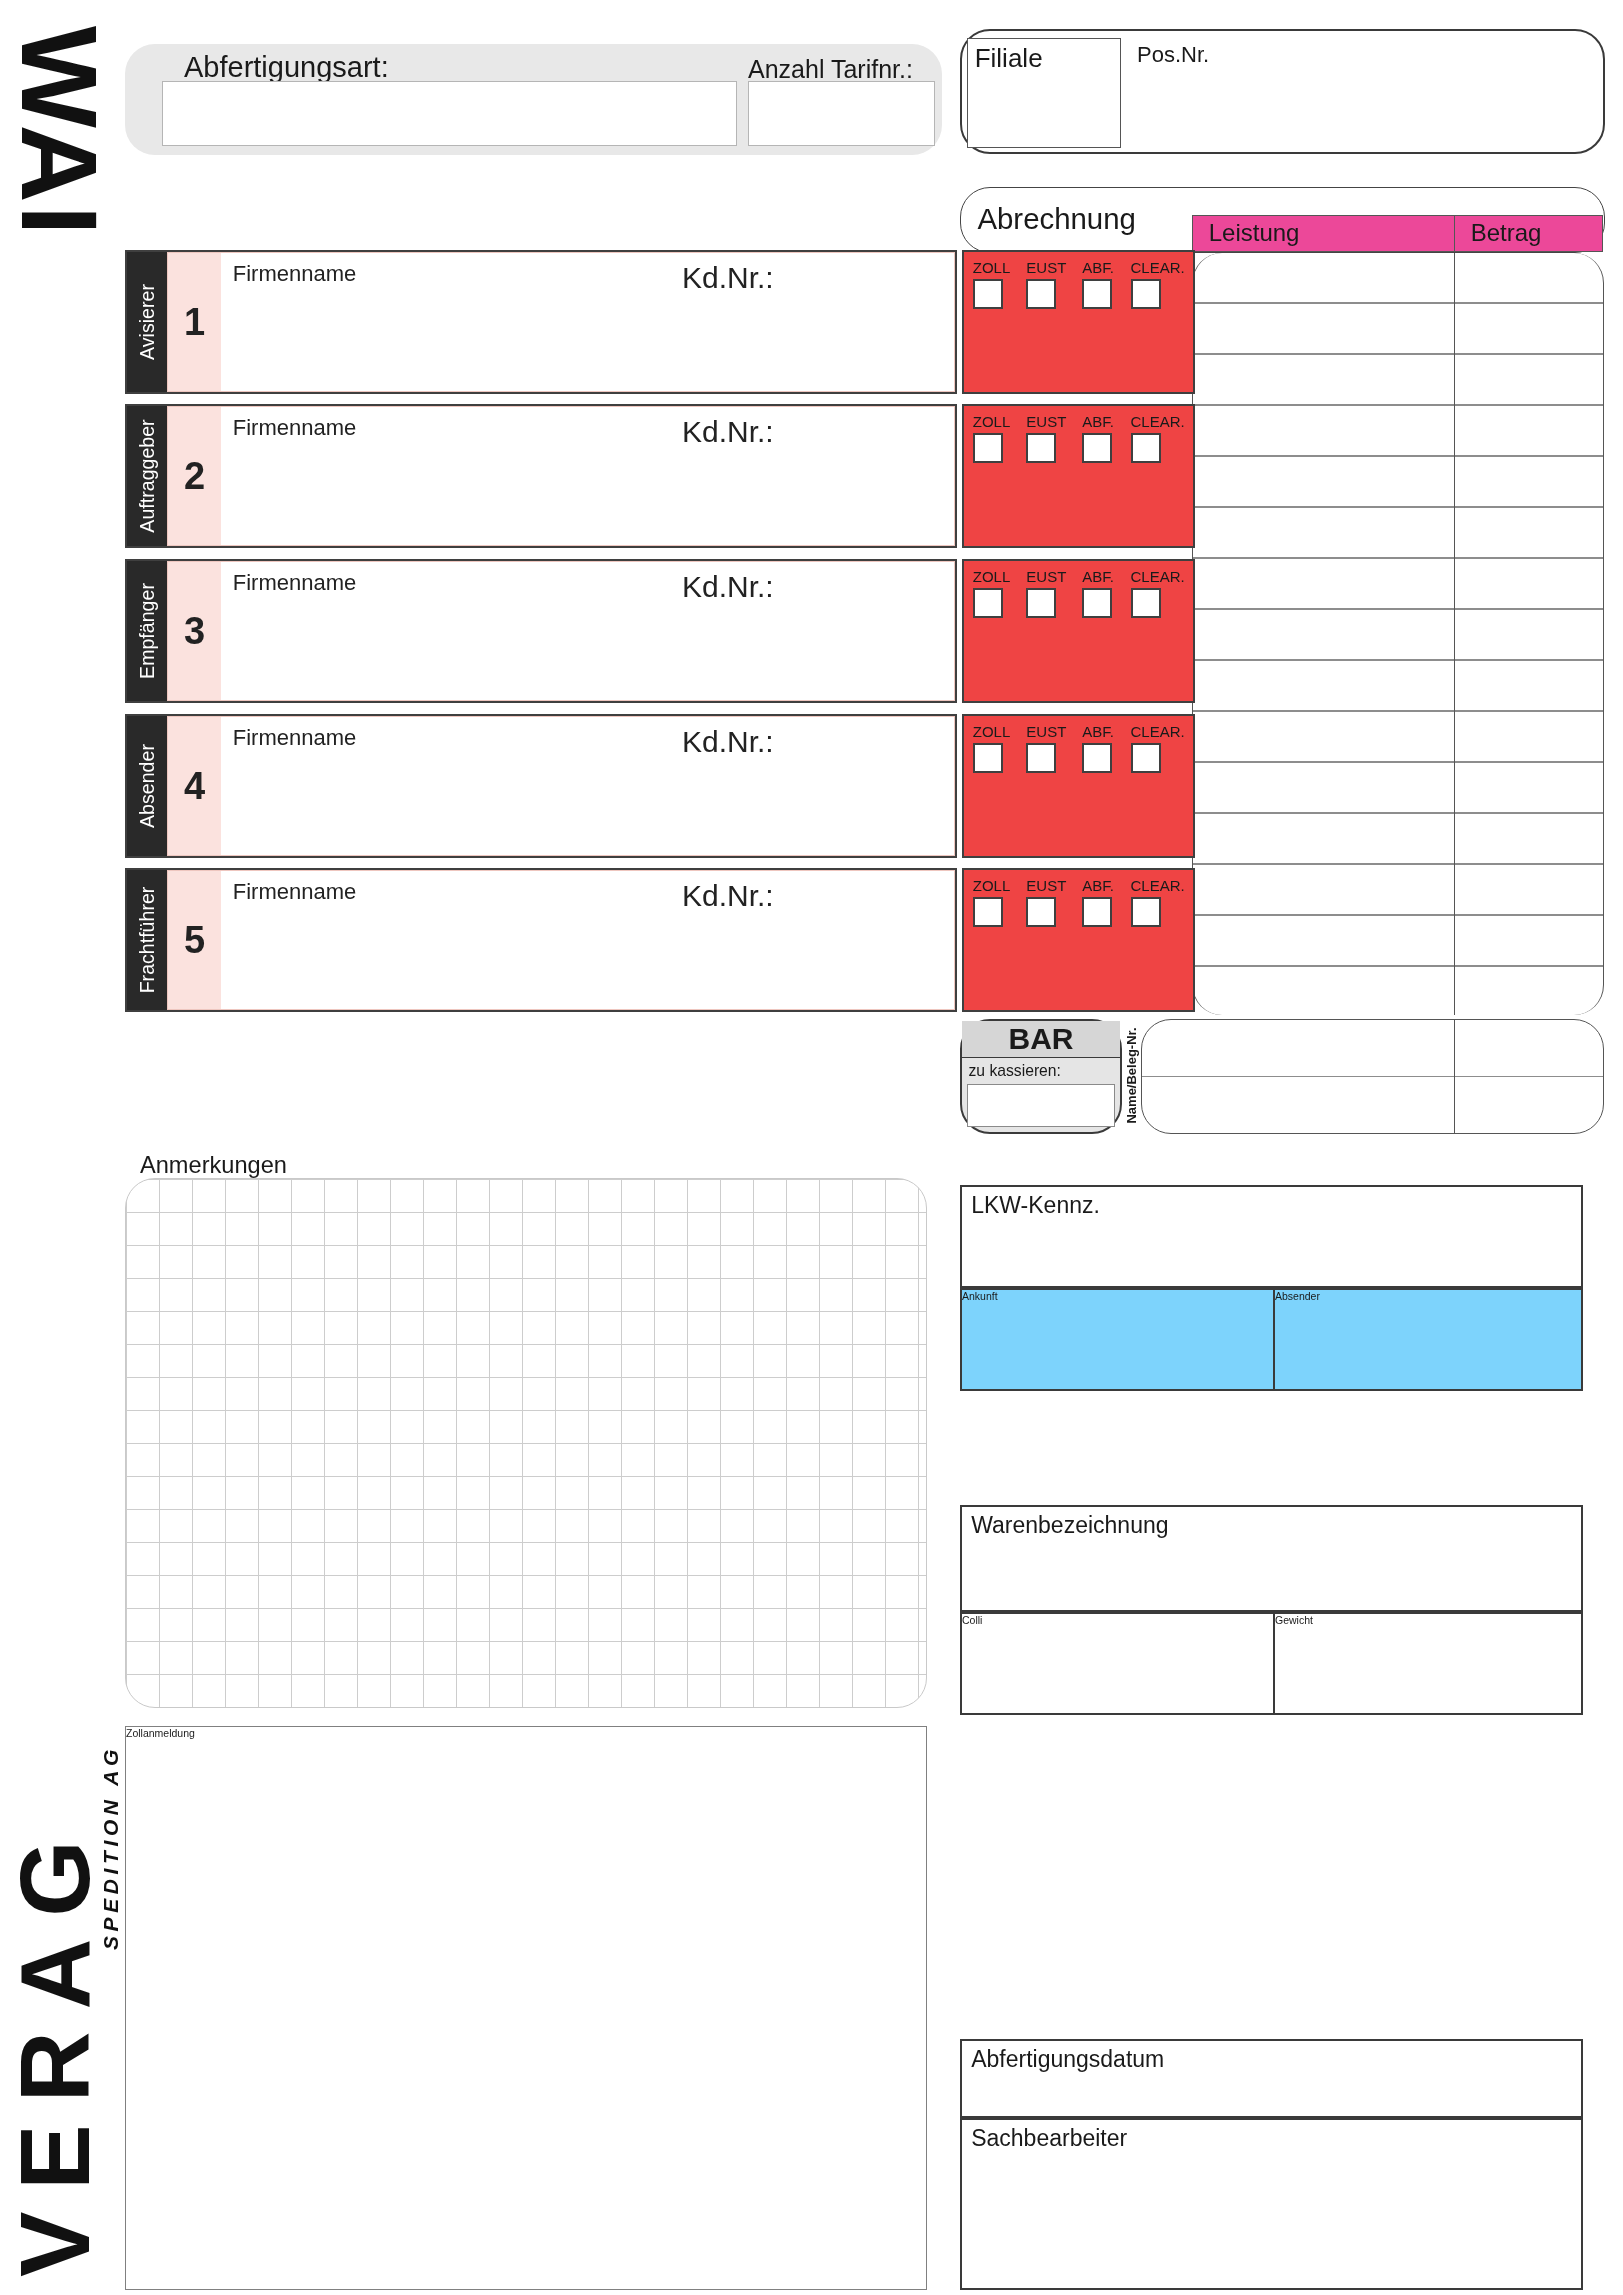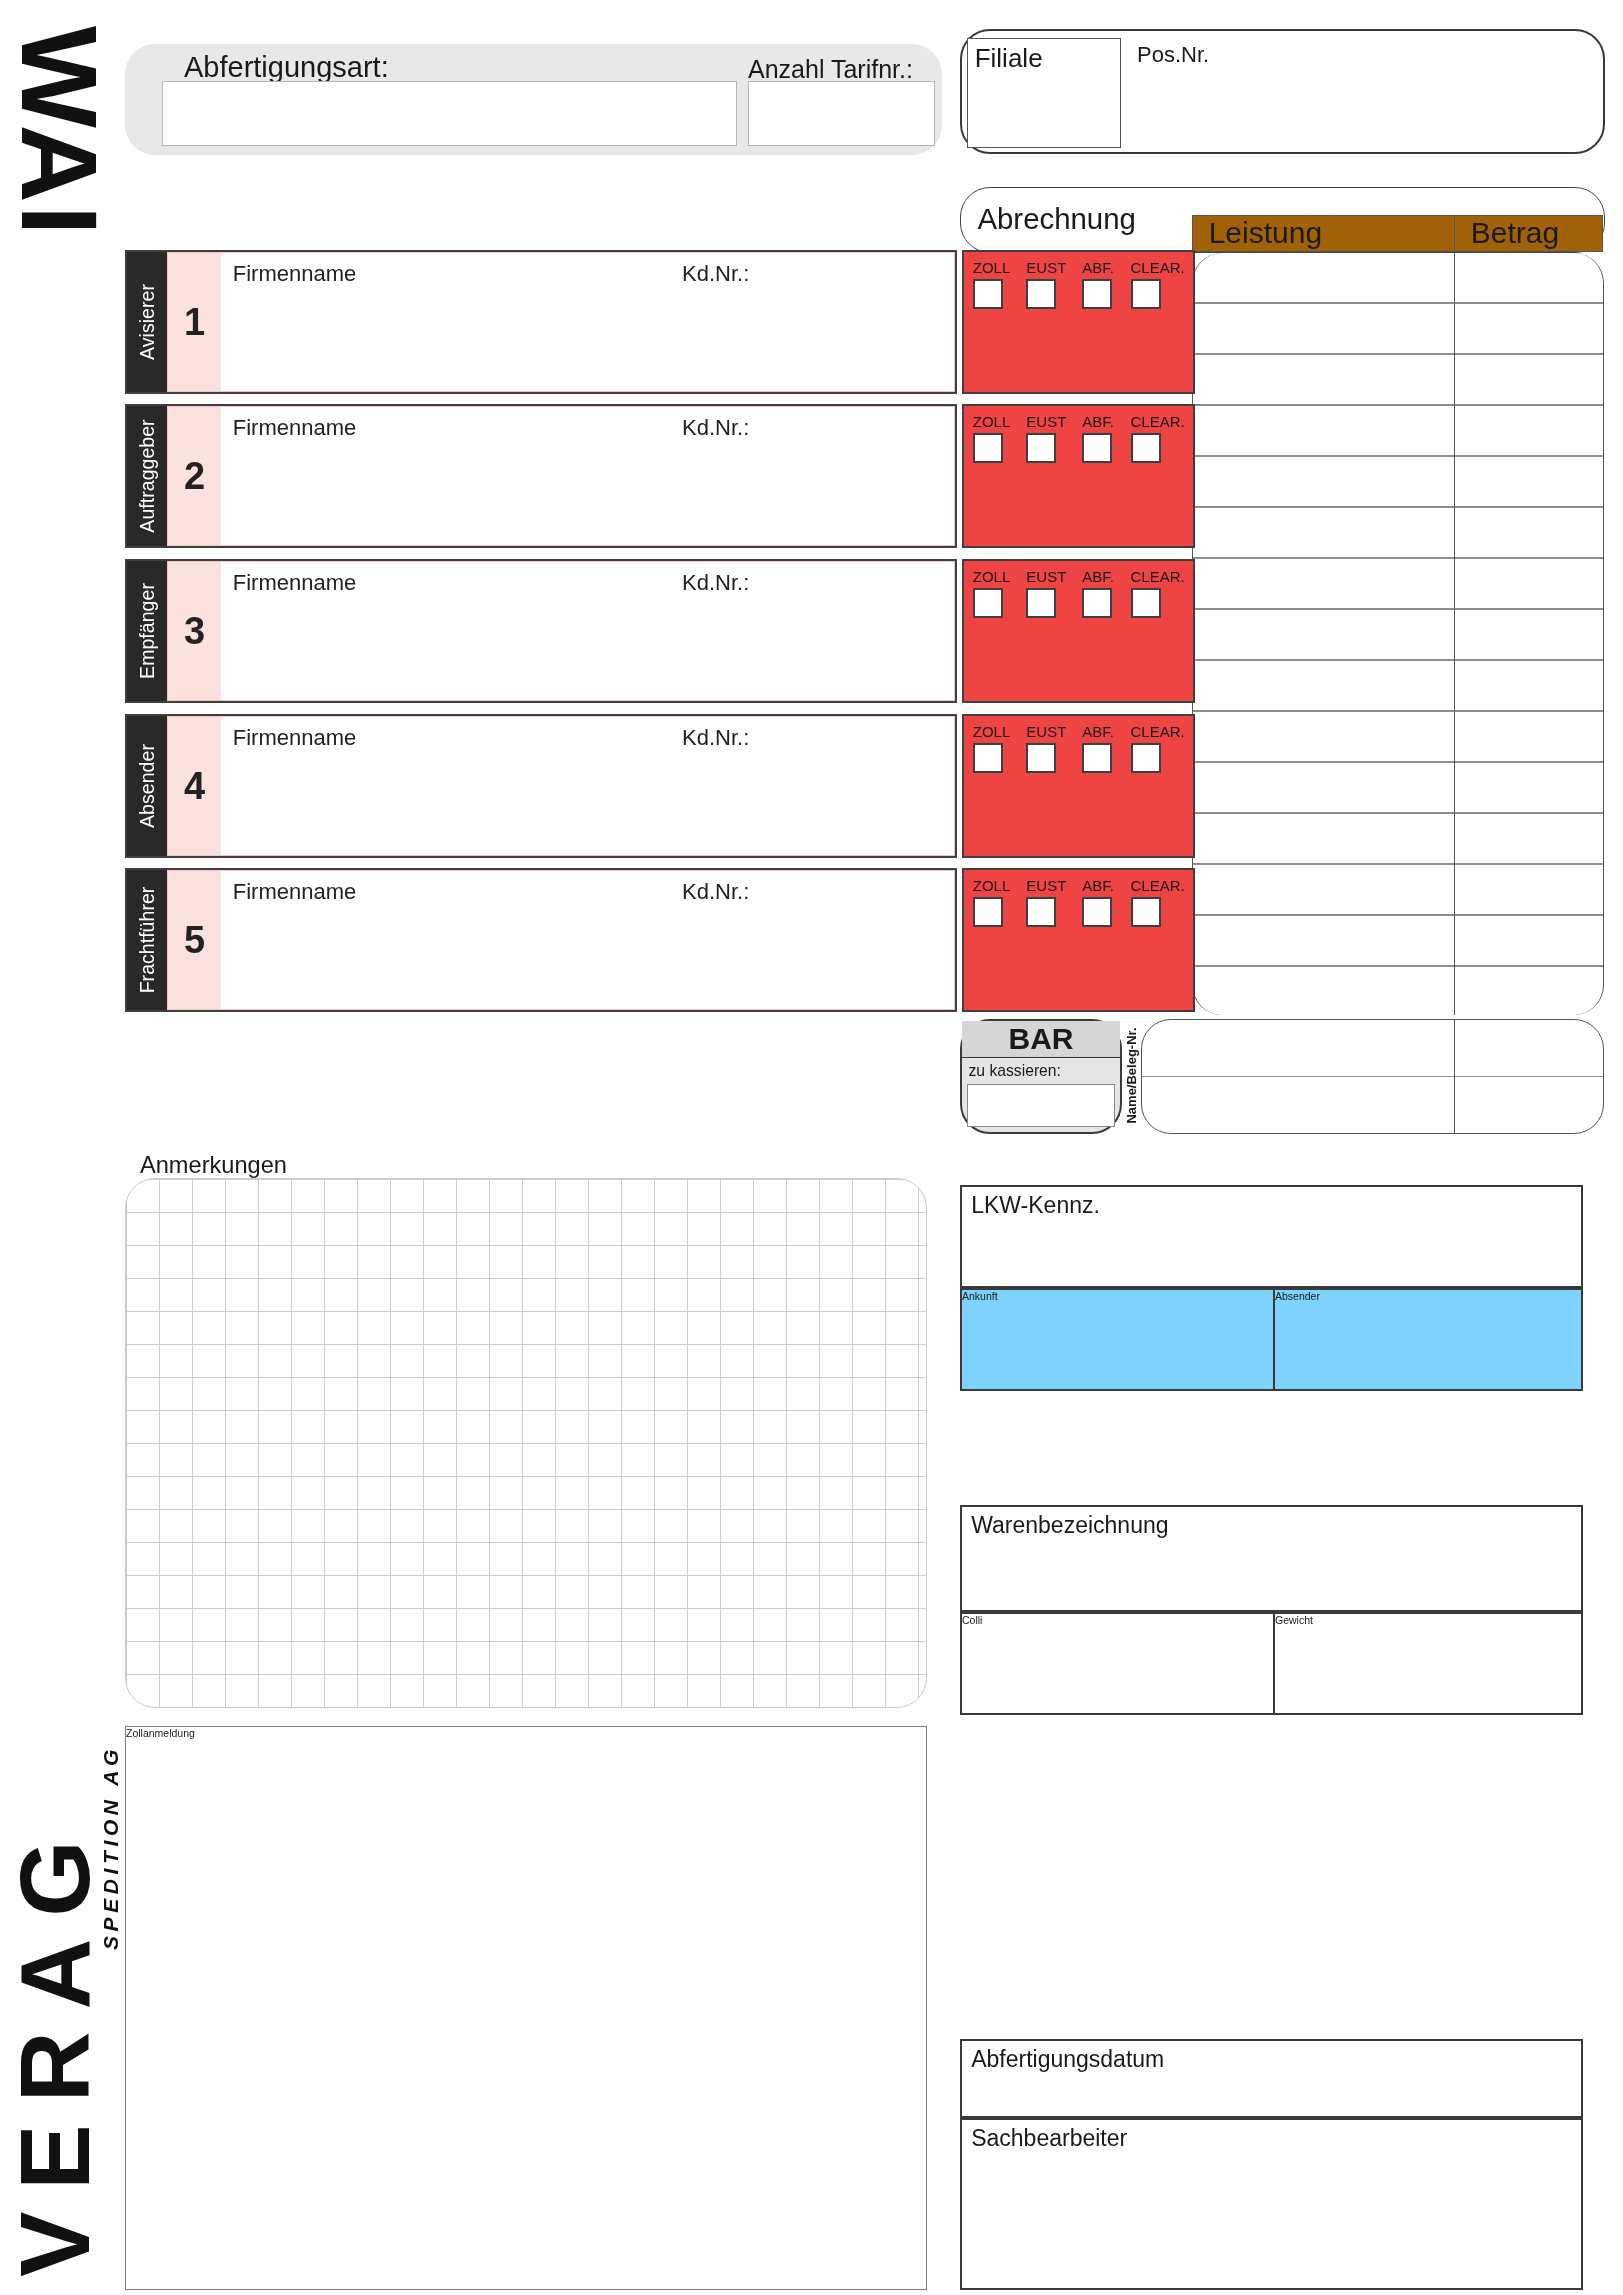--- a/index.html
+++ b/index.html
@@ -29,42 +29,42 @@
   .inp-anzahl { left:623px; top:37px; width:187px; height:65px; }
 
   .filiale-box { left:960px; top:29.4px; width:645px; height:125px; border:2px solid #3a3a3a; background:#fff; }
   .filiale-cell { position:absolute; left:5.2px; top:6.5px; width:154px; height:110px; border:1.3px solid #555; background:#fff; }
   .filiale-cell span { display:block; padding:3.9px 6.5px; font-size:26px; }
   .posnr-label { position:absolute; left:175px; top:10.5px; font-size:22px; }
 
   
   .abrechnung-hdr { left:960px; top:187px; width:645px; height:66px; border:1.3px solid #444; background:#fff; }
   .abrechnung-title { position:absolute; left:16.4px; top:14.4px; font-size:29.4px; color:#1a1a1a; }
-  .col-hdr { position:absolute; bottom:0; height:37px; background:#a16207; border:1.3px solid #555;
-    font-size:30px; line-height:34px; padding-left:15.7px; }
+  .col-hdr { position:absolute; bottom:0; height:37px; background:#ec4899; border:1.3px solid #555;
+    font-size:24px; line-height:34px; padding-left:15.7px; }
   .col-leistung { left:231px; width:264px; }
   .col-betrag { left:493px; width:149px; }
 
   .billing-grid { left:1192px; top:253px; width:412px; height:762px;
     border-left:1.3px solid #555; border-right:1.3px solid #555;
     background-image:repeating-linear-gradient(to bottom, transparent 0px, transparent 49px, #8d8d8d 49px, #8d8d8d 51px); }
   .billing-grid .vdiv { position:absolute; left:261px; top:0; bottom:0; width:1.3px; background:#555; }
 
   
   .party-row { position:absolute; left:125px; width:1073px; height:144px; display:flex; }
   .left-block { display:flex; width:832px; height:144px; border:2px solid #3f3f3f; background:#fff; }
   .role-col { width:40px; background:#292929; position:relative; flex:0 0 40px; }
   .role-text { position:absolute; left:50%; top:50%; transform:translate(-50%,-50%) rotate(-90deg);
     white-space:nowrap; color:#fff; font-size:19.6px; }
   .row-inner { flex:1; display:flex; border:1.3px solid #eec6bf; }
   .num-col { flex:0 0 53px; background:#fbe2de; display:flex; align-items:center; justify-content:center;
     font-size:38px; font-weight:bold; color:#222; }
   .body-col { flex:1; background:#fff; position:relative; }
   .firmen-label { position:absolute; left:11.8px; top:7.9px; font-size:22px; color:#222; }
-  .kdnr-label { position:absolute; left:461px; top:7.9px; font-size:22px; color:#222; }
+  .kdnr-label { position:absolute; left:461px; top:7.9px; font-size:30px; color:#222; }
   .check-panel { margin-left:4.6px; width:233px; height:144px; border:2px solid #3f3f3f; background:#ef4444;
     display:grid; grid-template-columns:repeat(4,1fr); align-content:start; padding:6.5px 7.9px 0 9.2px; column-gap:16px; }
   .check-col { display:flex; flex-direction:column; align-items:flex-start; }
   .check-label { font-size:15px; color:#1a1a1a; }
   .checkbox { width:30px; height:30px; border:2px solid #3f3f3f; background:#fff; margin-top:3.9px; }
 
   
   .bar-box { left:960px; top:1019px; width:162px; height:115px; border:2px solid #3a3a3a; background:#e5e5e5; }
   .bar-title { height:37px; background:#d6d6d6; border-bottom:1.3px solid #3a3a3a;
     font-size:30px; font-weight:bold; text-align:center; line-height:35px; }

